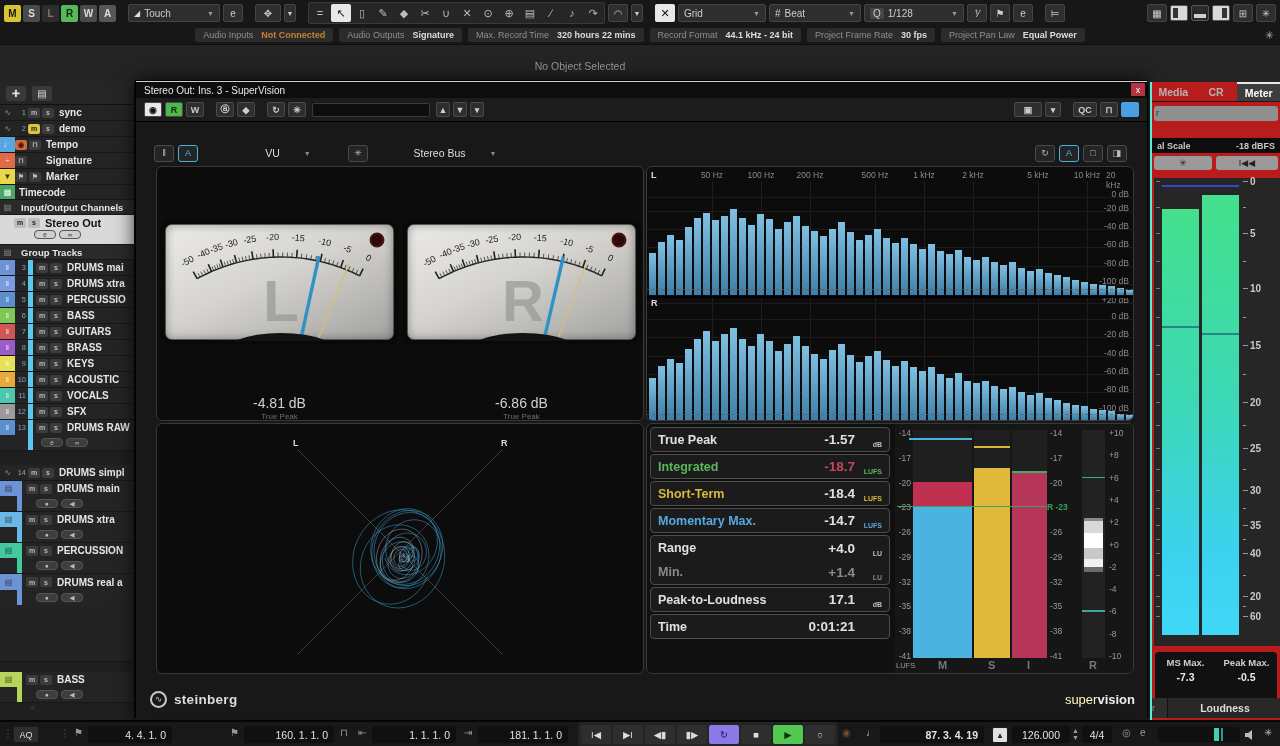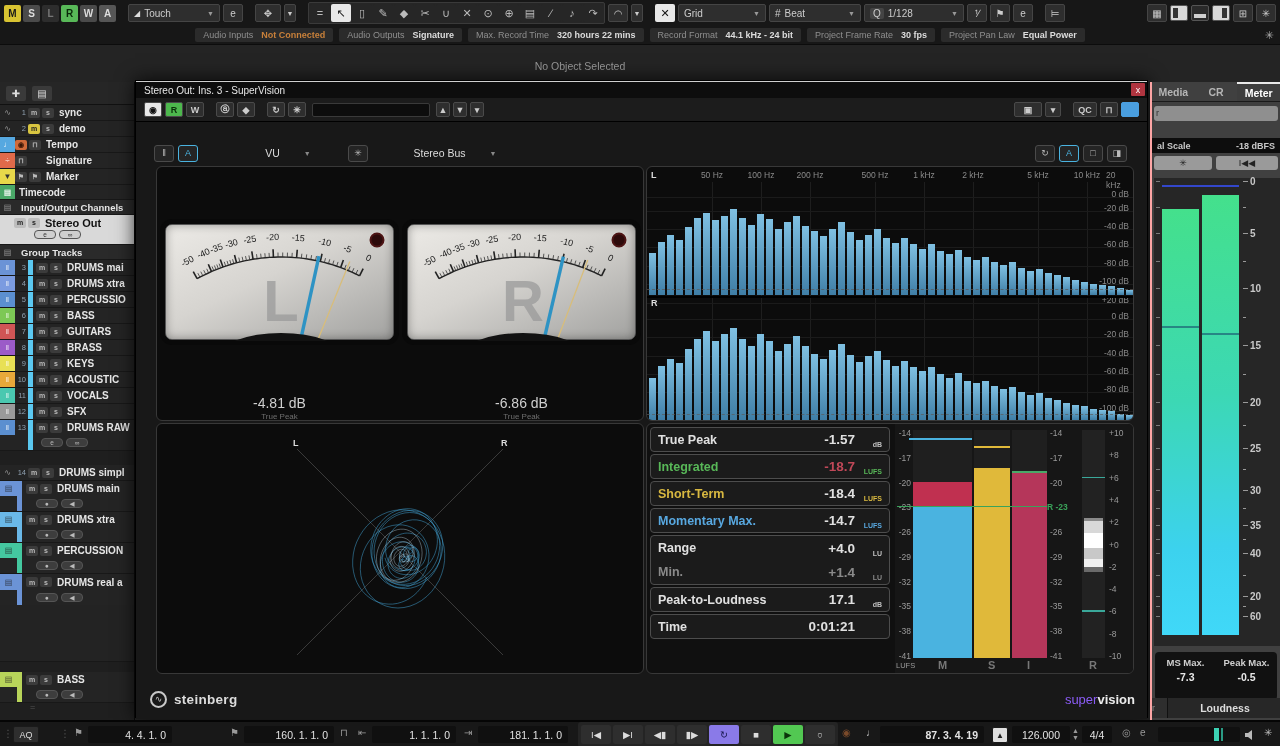--- a/index.html
+++ b/index.html
@@ -72,24 +72,24 @@
 .grpbox{background:#1b1b1b;border:1px solid #4d4d4d;border-radius:4px;margin-bottom:2px}
 .grpbox .lrow{border:none;background:transparent;margin:0;height:24px}
 
 .lscale{position:absolute;font-size:8.5px;color:#9a9a9a}
 .lbl-bot{position:absolute;font-size:11px;font-weight:bold;color:#777}
 
 #pg-footer{position:absolute;left:14px;top:562px;width:985px;height:30px;display:flex;align-items:center}
 #stb-logo{width:17px;height:17px;border:2px solid #c8c8c8;border-radius:50%;color:#c8c8c8;font-size:9px;display:flex;align-items:center;justify-content:center;margin-right:7px}
 #stb-name{color:#dcdcdc;font-size:13.5px;font-weight:bold;letter-spacing:.3px}
 #sv-logo{margin-left:auto;font-size:13px}
-#sv-logo .s1{color:#8b5cf6}
+#sv-logo .s1{color:#fef9c3}
 #sv-logo .s2{color:#ececec;font-weight:bold}
 
-#right-panel{position:absolute;left:1150px;top:82px;width:130px;height:638px;background:#404040;border-left:2px solid #fca5a5}
+#right-panel{position:absolute;left:1150px;top:82px;width:130px;height:638px;background:#b91c1c;border-left:2px solid #5eead4}
 #rp-tabs{display:flex;height:20px;border-bottom:1px solid #1a1a1a}
 .rp-tab{flex:1;display:flex;align-items:center;justify-content:center;font-size:10.5px;font-weight:bold;color:#b5b5b5}
 .rp-tab.act{background:#3d3d3d;color:#fff;border-top:2px solid #e8e8e8}
 #rp-field{position:absolute;left:2px;top:24px;width:124px;height:15px;background:#8f8f8f;border-radius:3px;color:#333;font-size:9px;padding-left:2px;overflow:hidden;line-height:15px}
 #rp-scale-row{position:absolute;left:0px;top:56px;width:128px;height:15px;background:#0d0d0d;display:flex;align-items:center;justify-content:space-between;padding:0 5px}
 #rp-scale-row span{font-size:9px;font-weight:bold;color:#c8c8c8}
 .rp-btn{position:absolute;top:74px;height:14px;background:#9a9a9a;border-radius:3px;color:#222;font-size:9px;display:flex;align-items:center;justify-content:center}
 #rp-meter{position:absolute;left:2px;top:96px;width:126px;height:468px;background:#262626}
 .rm-bar{position:absolute;background:linear-gradient(#44e08c 0%,#3cd8b4 45%,#3cd2ee 80%,#40d8f8 100%)}
 .rm-lab{position:absolute;left:96px;font-size:10px;font-weight:bold;color:#c8c8c8}

